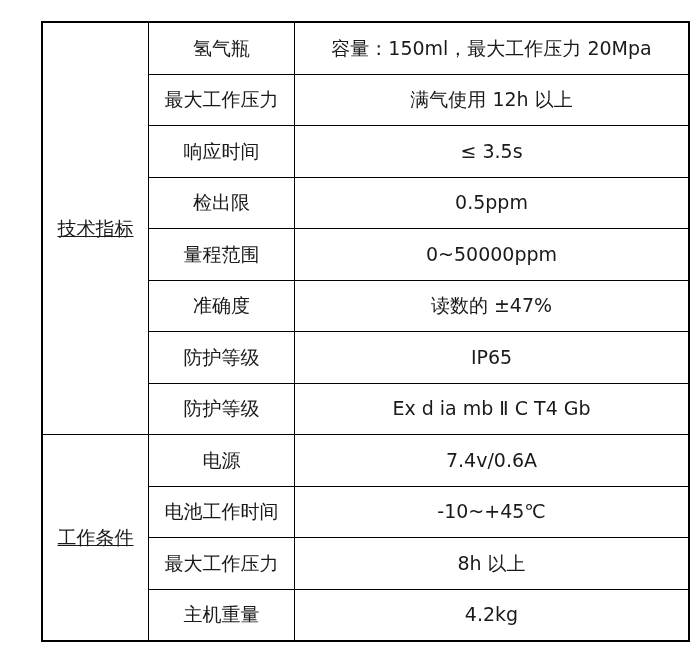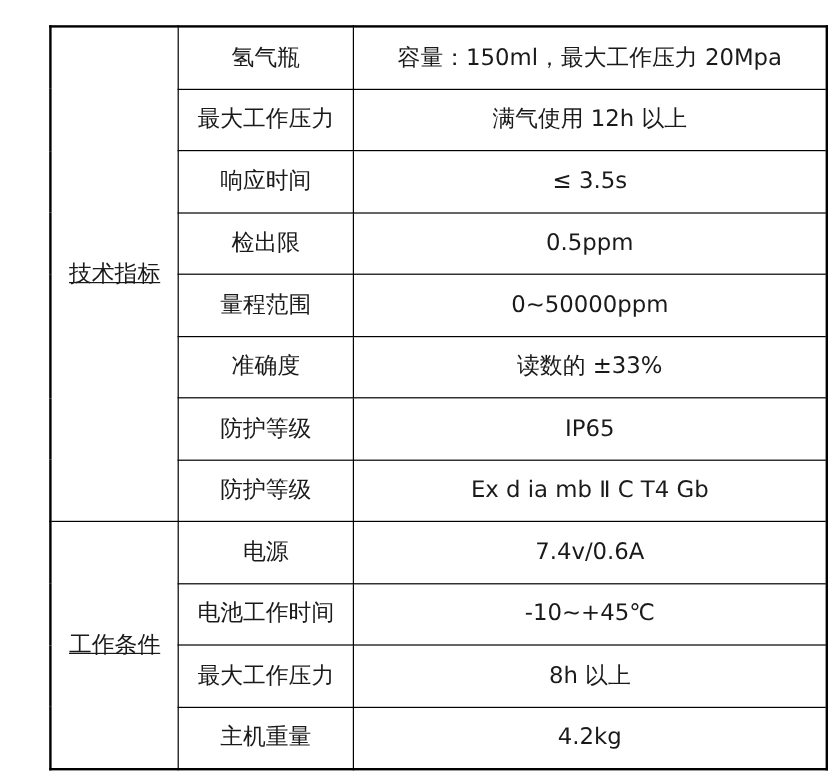--- a/index.html
+++ b/index.html
@@ -72,21 +72,21 @@
       <tr>
         <td class="label">检出限</td>
         <td class="value">0.5ppm</td>
       </tr>
       <tr>
         <td class="label">量程范围</td>
         <td class="value">0~50000ppm</td>
       </tr>
       <tr>
         <td class="label">准确度</td>
-        <td class="value">读数的 ±33%</td>
+        <td class="value">读数的 ±47%</td>
       </tr>
       <tr>
         <td class="label">防护等级</td>
         <td class="value">IP65</td>
       </tr>
       <tr>
         <td class="label">防护等级</td>
         <td class="value">Ex d ia mb Ⅱ C T4 Gb</td>
       </tr>
       <tr>

